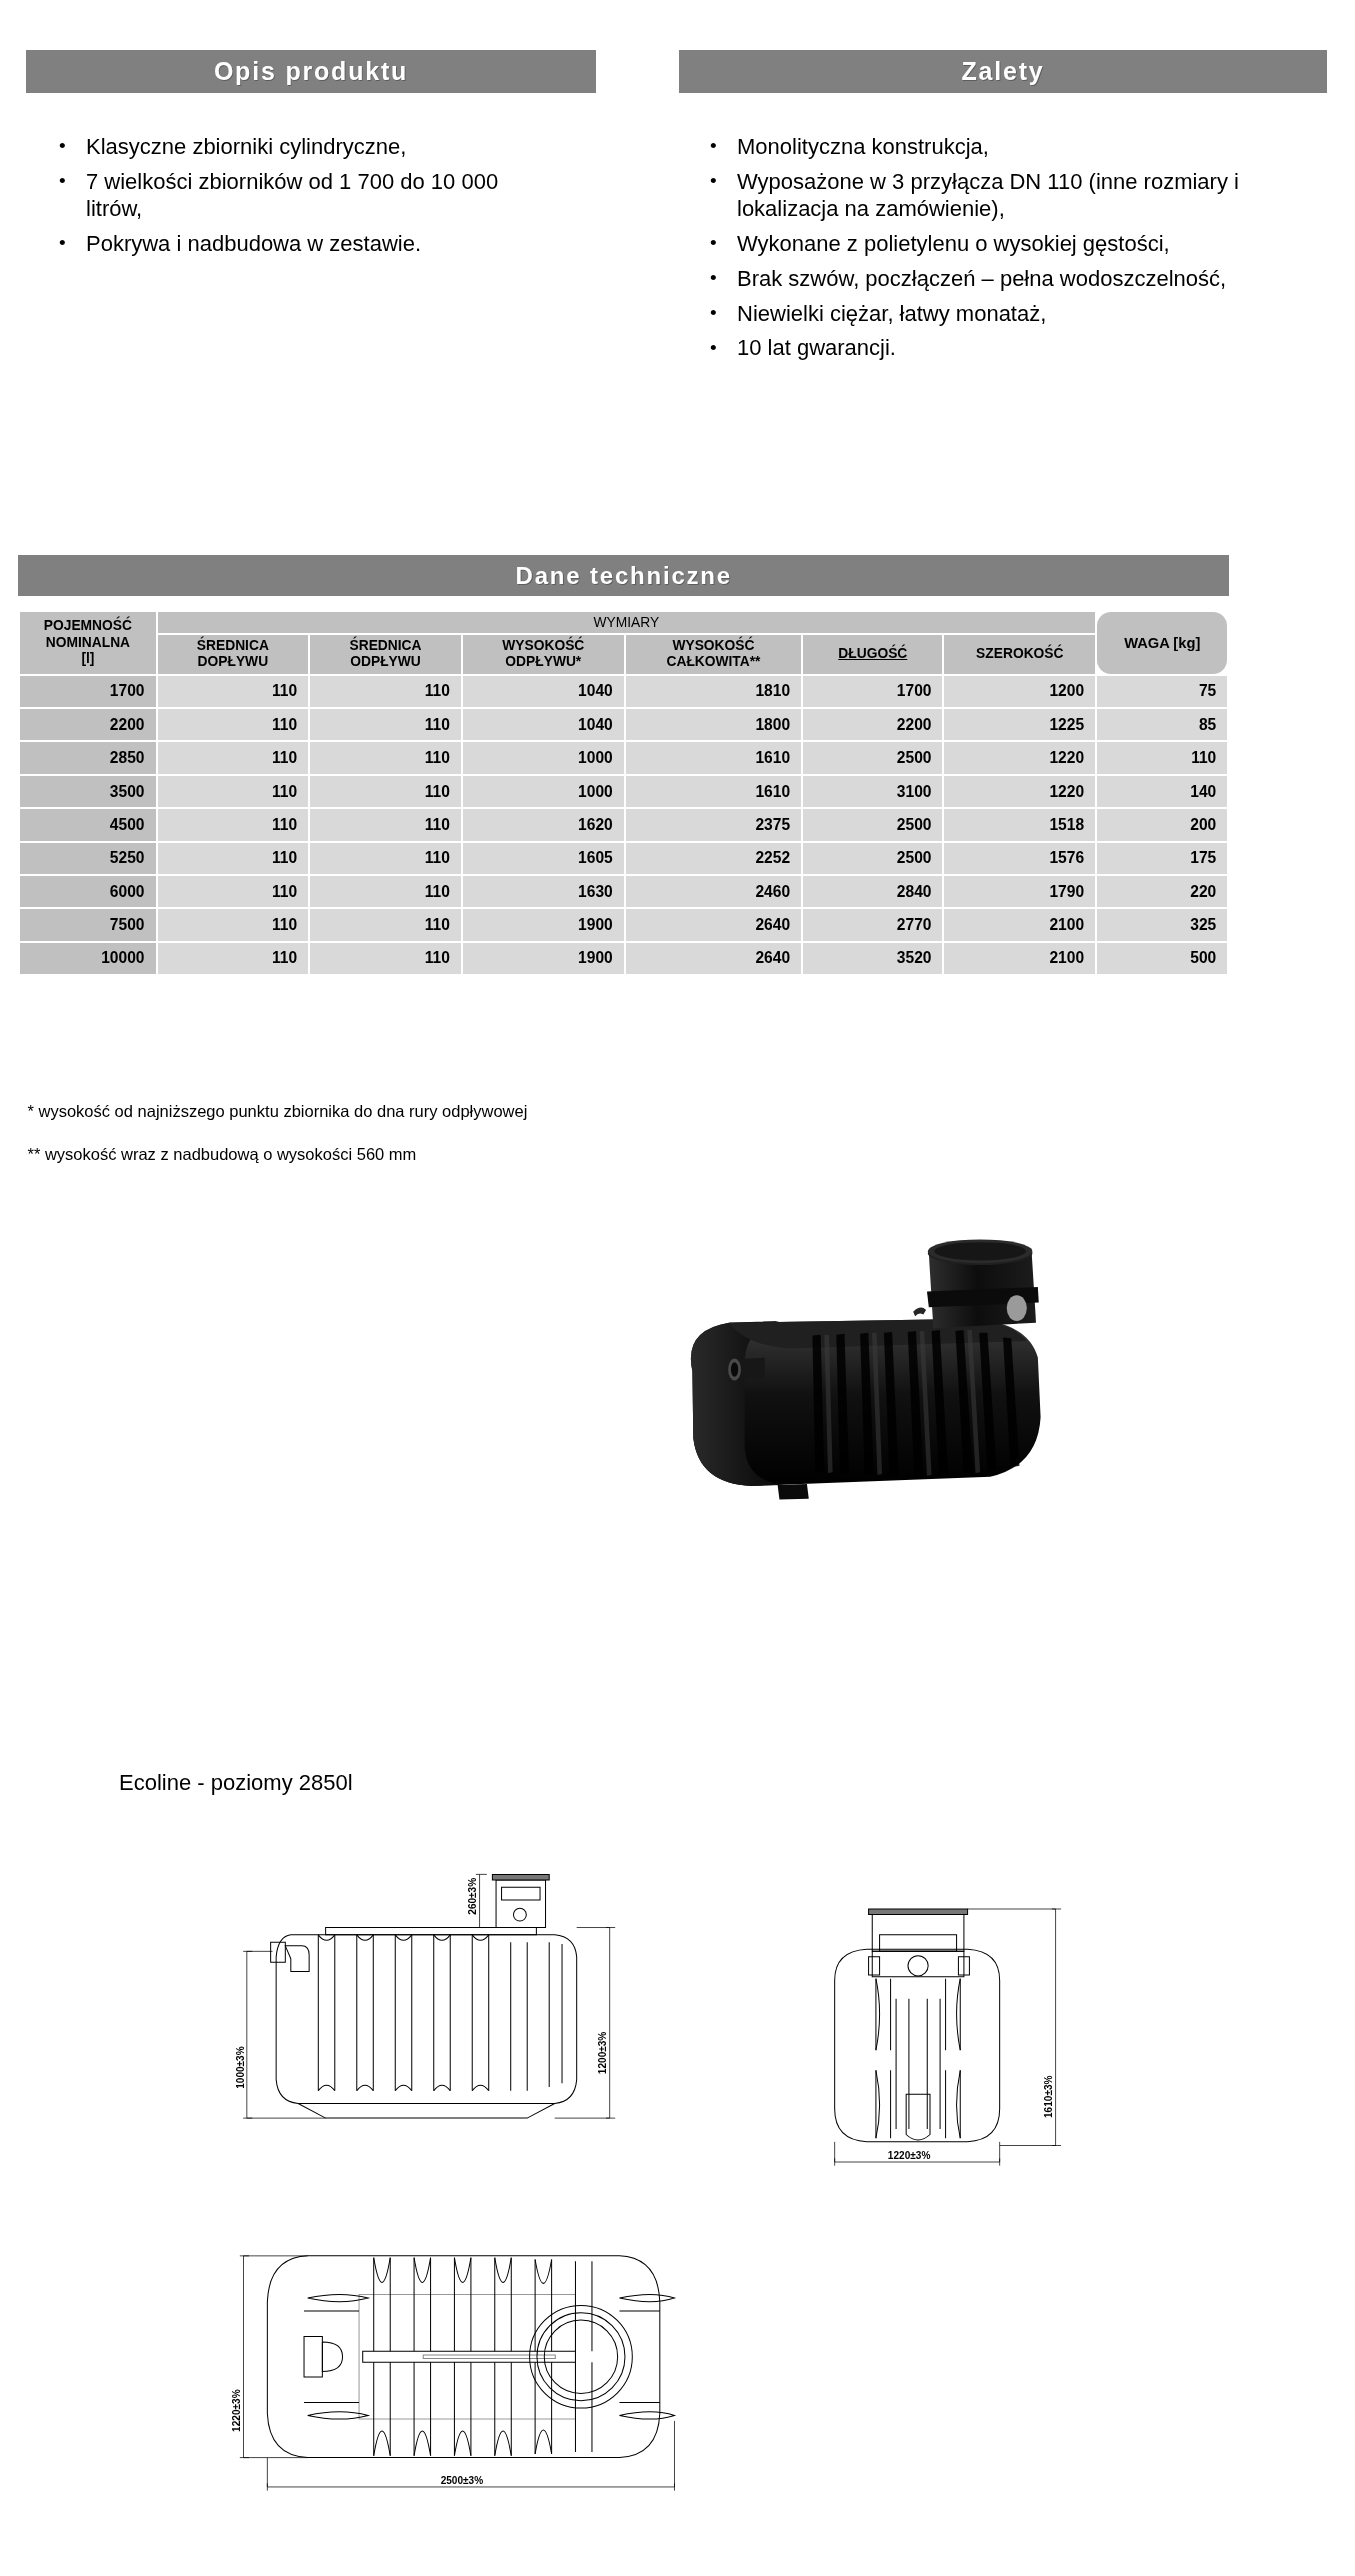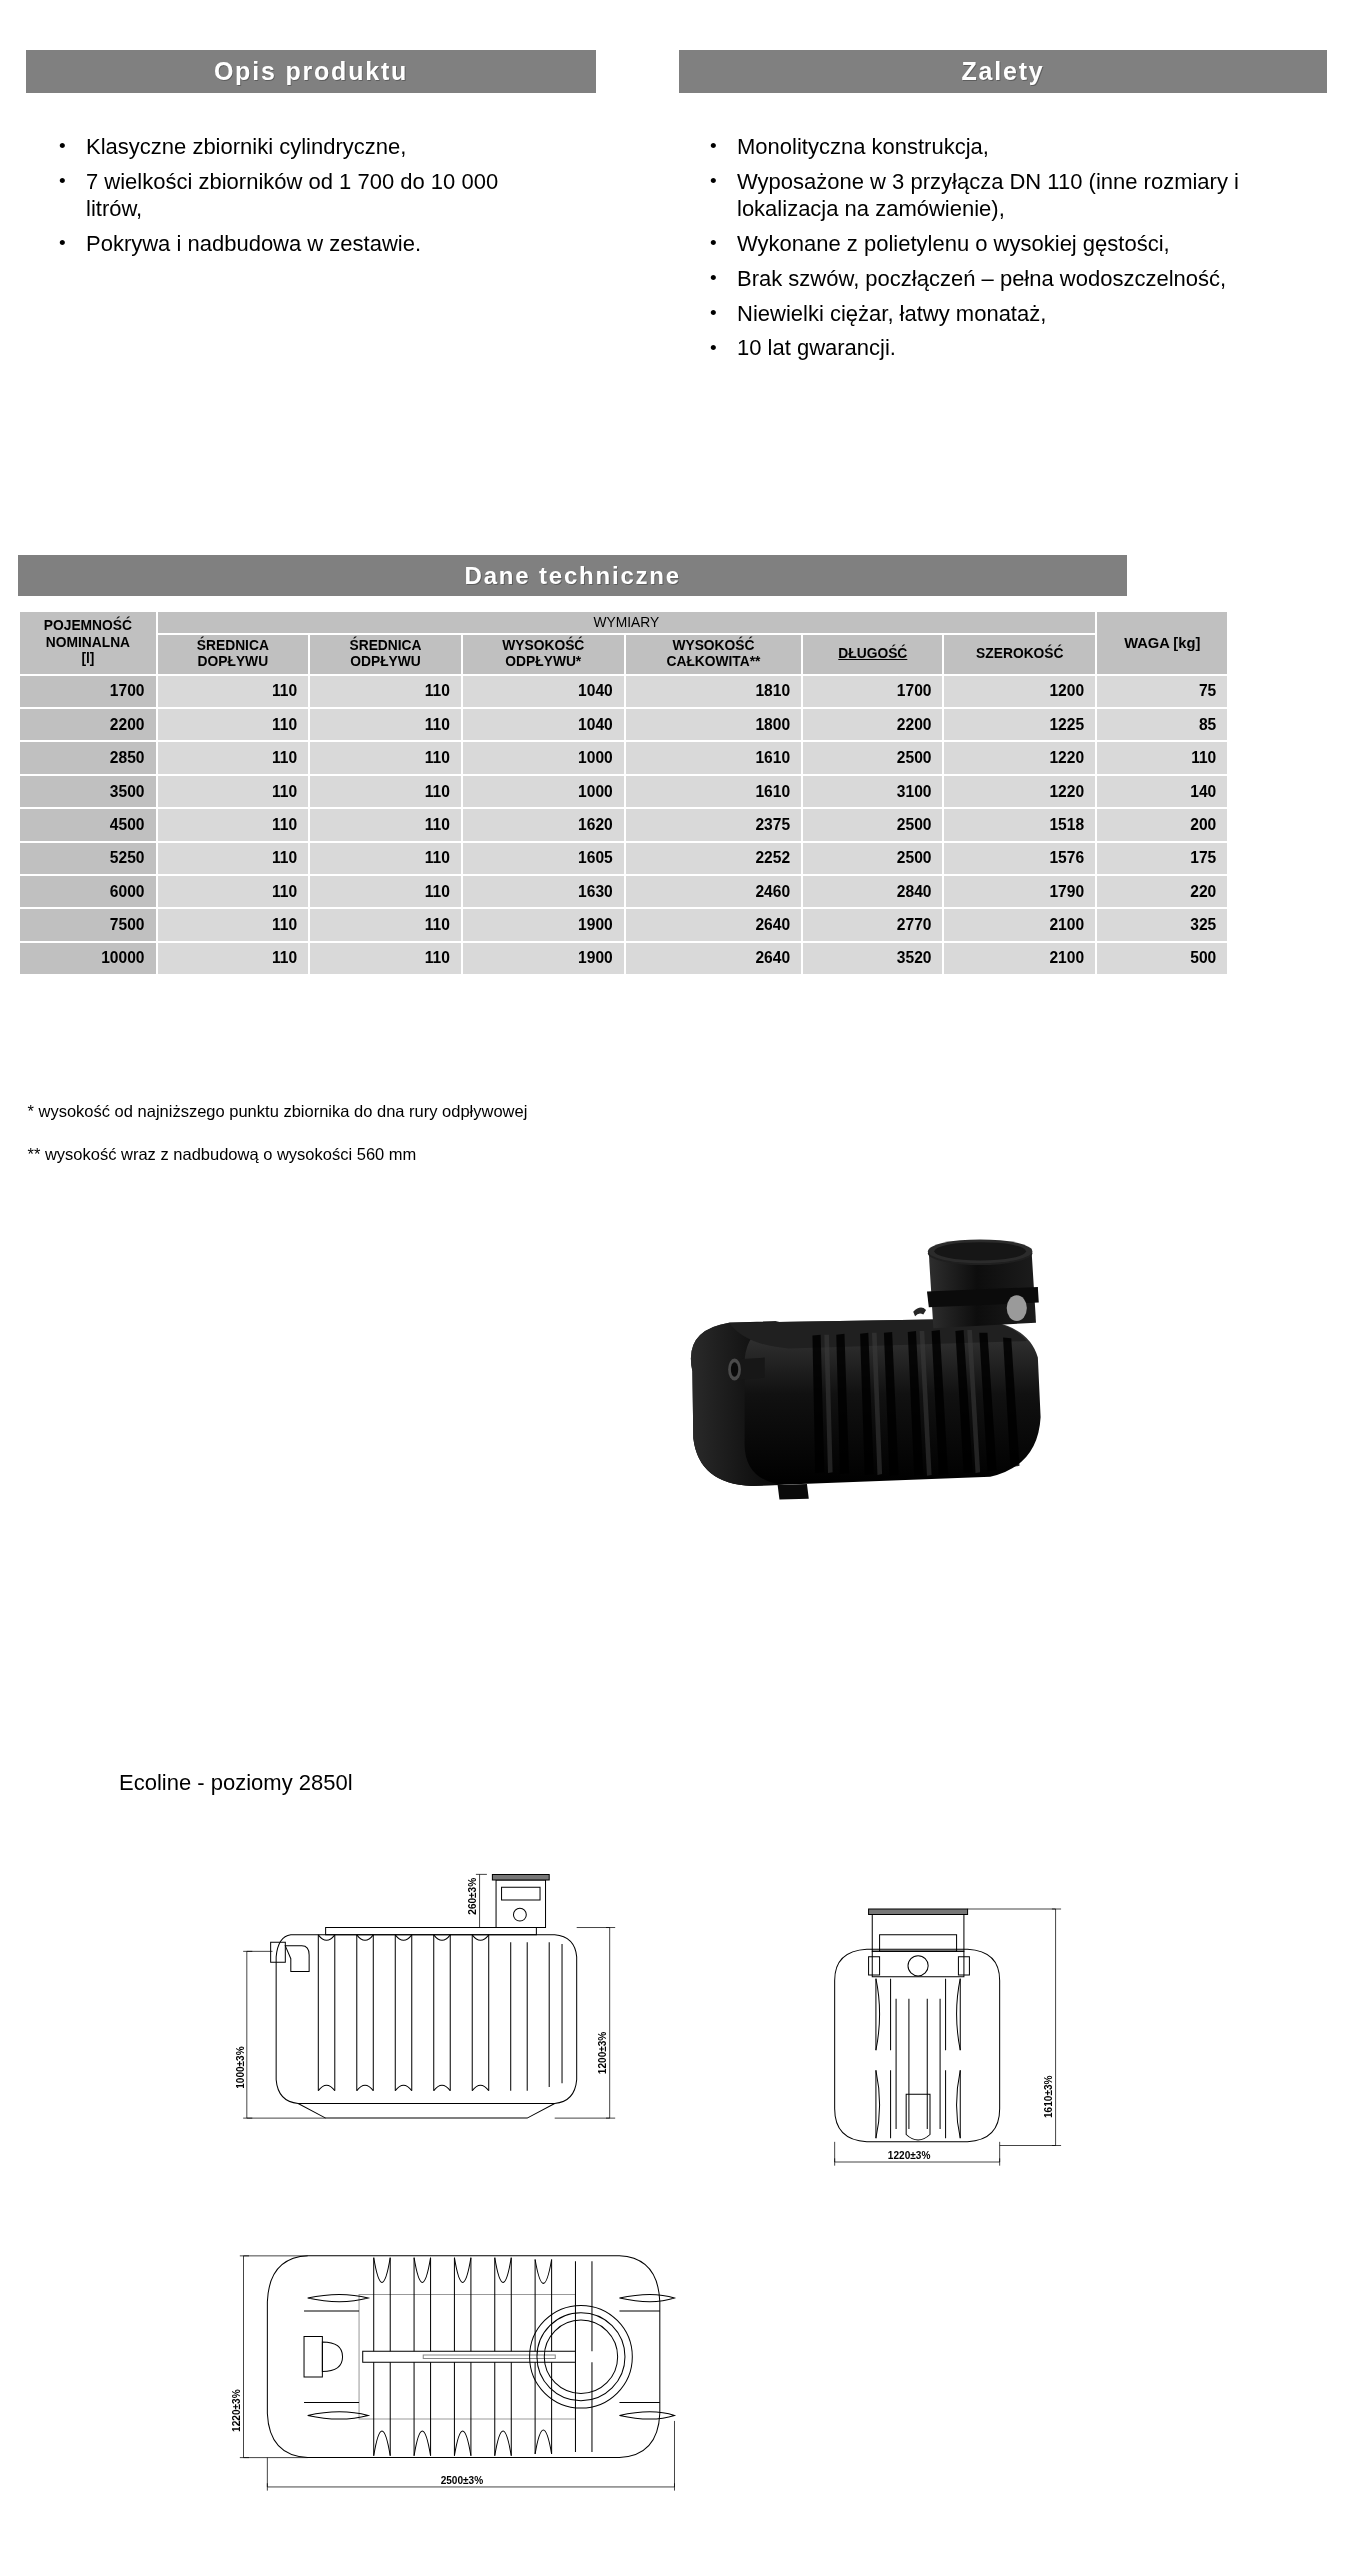--- a/index.html
+++ b/index.html
@@ -31,21 +31,21 @@
   }
   #banner-opis {
     left: 26px;  top: 50px;  width: 570px; height: 43px;
     font-size: 25px;
   }
   #banner-zalety {
     left: 679px; top: 50px;  width: 648px; height: 43px;
     font-size: 25px;
   }
   #banner-dane {
-    left: 18.3px;  top: 555px; width: 1109px; height: 41px;
+    left: 18.3px;  top: 555px; width: 1211px; height: 41px;
     font-size: 24px;
   }
 
   
   .bullets {
     position: absolute;
     margin: 0;
     padding: 0;
     list-style: none;
   }
@@ -95,21 +95,21 @@
     font-size: 15.6px;
   }
   #tech-table td.cap {
     background: #c0c0c0;
   }
   #tech-table th.wymiary-group {
     font-weight: normal;
     font-size: 13.8px;
     padding-bottom: 1.8px;
   }
-  #tech-table th.waga-col { font-size: 14.7px; }
+  #tech-table th.waga-col { font-size: 14.7px; border-radius: 14px; }
 
   
   .footnote {
     position: absolute;
     font-size: 16.5px;
     left: 27.5px;
     white-space: nowrap;
   }
   #footnote-1 { top: 1102px; }
   #footnote-2 { top: 1145px; }

